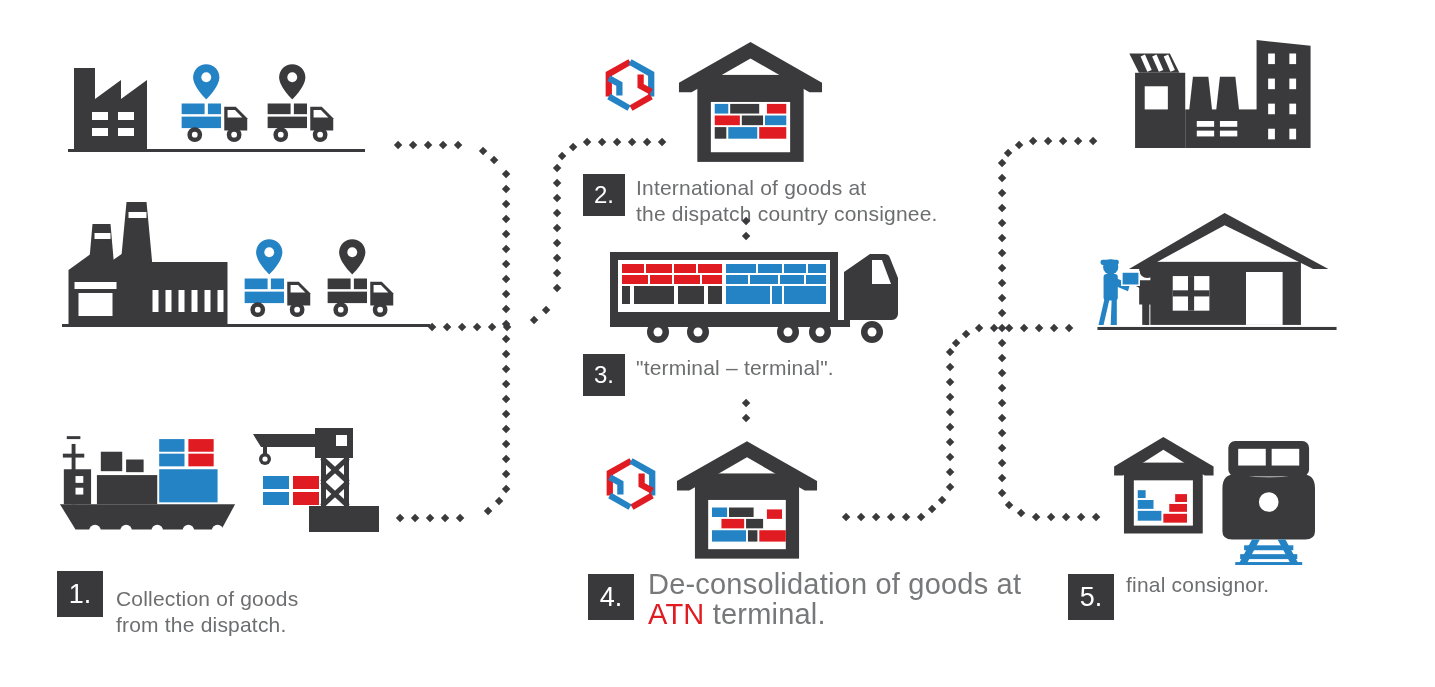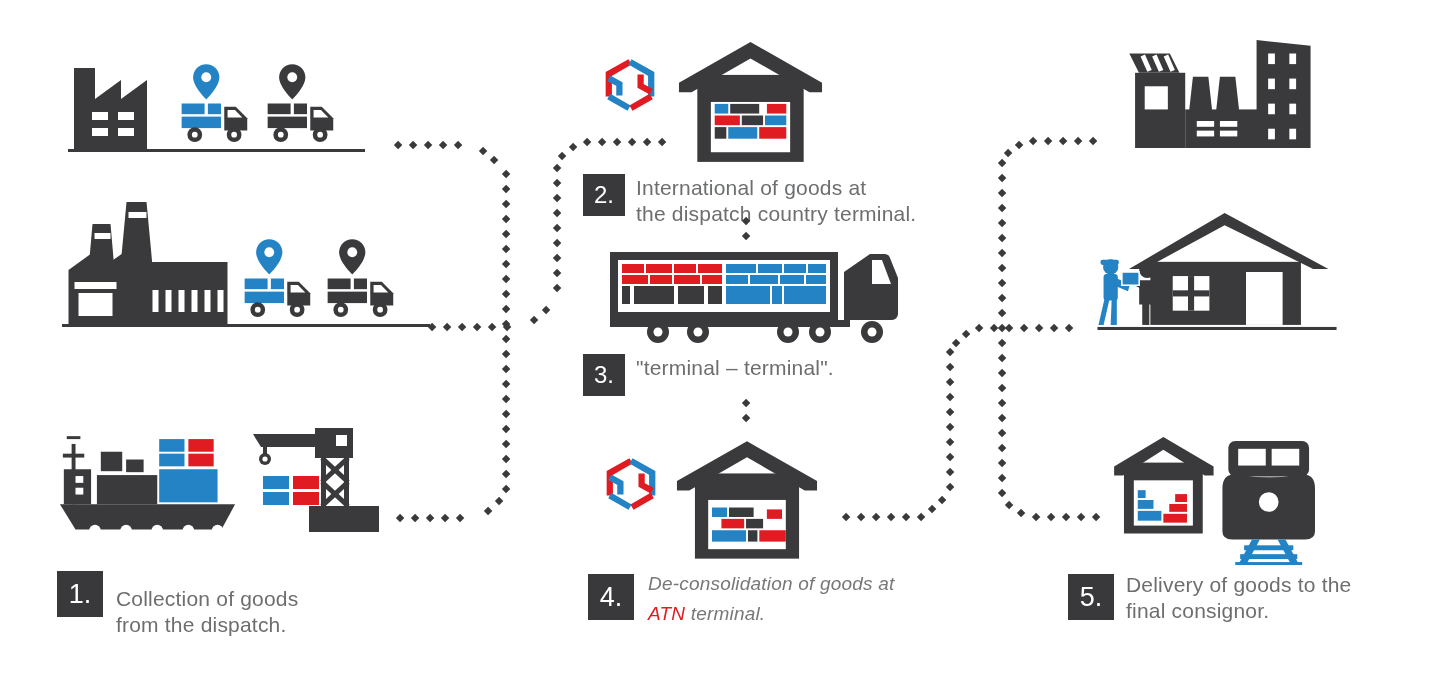--- a/index.html
+++ b/index.html
@@ -12,21 +12,21 @@
   .abs{position:absolute;}
   .cd{fill:var(--dark)} .cb{fill:var(--blue)} .cr{fill:var(--red)} .cw{fill:#fff}
   .ld{stroke:var(--dark);stroke-width:5;stroke-linecap:butt}
   .lr{stroke:var(--red);stroke-width:6.5;fill:none;stroke-linejoin:miter}
   .lb{stroke:var(--blue);stroke-width:6.5;fill:none;stroke-linejoin:miter}
   .ground{position:absolute;background:var(--dark);height:3px;}
   .badge{position:absolute;background:var(--badge);color:#fff;display:flex;align-items:center;justify-content:center;}
   .badge.big{width:46px;height:46px;font-size:27px;}
   .badge.small{width:42px;height:42px;font-size:24px;}
   .steptext{position:absolute;color:var(--text);font-size:21px;line-height:26px;letter-spacing:0.2px;}
-  .steptext.s4{font-size:19px;line-height:30px;color:#77787a;font-style:italic;}
+  .steptext.s4{font-size:29px;line-height:30px;color:#77787a;}
   .hl{color:var(--red);}
   .dot{position:absolute;width:6.2px;height:6.2px;background:var(--dot);transform:rotate(45deg);}
 </style>
 </head>
 <body>
 
 <div id="canvas">
 
   <svg class="abs" style="left:70px;top:60px" width="100" height="90" viewBox="0 0 100 90">
     <path class="cd" d="M4,90 V8 h21 v31 l26,-19 v19 l26,-19 V90 Z"></path>
@@ -324,21 +324,21 @@
   <div class="steptext" style="left:116px;top:586px">
     <div>Collection of goods</div>
     <div>from the dispatch.</div>
   </div>
 
   <div class="badge small" style="left:583px;top:174px">
     <span>2.</span>
   </div>
   <div class="steptext" style="left:636px;top:175px">
     <div>International of goods at</div>
-    <div>the dispatch country terminal.</div>
+    <div>the dispatch country consignee.</div>
   </div>
 
   <div class="badge small" style="left:583px;top:354px">
     <span>3.</span>
   </div>
   <div class="steptext" style="left:636px;top:355px">
     <div>"terminal – terminal".</div>
   </div>
 
   <div class="badge big" style="left:588px;top:574px">
@@ -346,21 +346,20 @@
   </div>
   <div class="steptext s4" style="left:648px;top:569px">
     <div>De-consolidation of goods at</div>
     <div><span class="hl">ATN</span><span> terminal.</span></div>
   </div>
 
   <div class="badge big" style="left:1068px;top:574px">
     <span>5.</span>
   </div>
   <div class="steptext" style="left:1126px;top:572px">
-    <div>Delivery of goods to the</div>
     <div>final consignor.</div>
   </div>
 
   <div id="dots">
       <div class="dot" style="left: 394.9px; top: 141.9px;"></div>
       <div class="dot" style="left: 409.9px; top: 141.9px;"></div>
       <div class="dot" style="left: 424.9px; top: 141.9px;"></div>
       <div class="dot" style="left: 439.9px; top: 141.9px;"></div>
       <div class="dot" style="left: 454.9px; top: 141.9px;"></div>
       <div class="dot" style="left: 479.9px; top: 147.9px;"></div>

